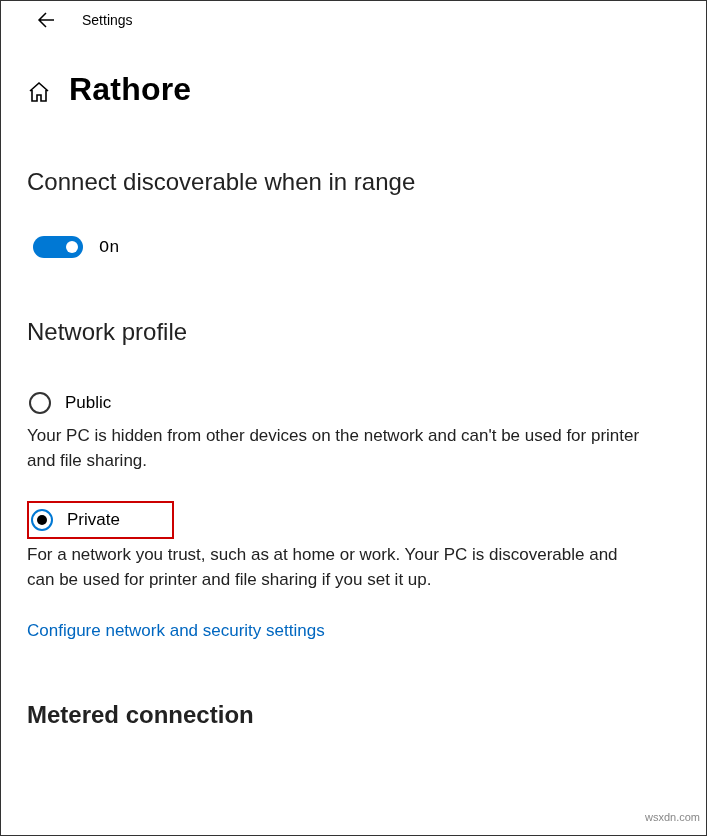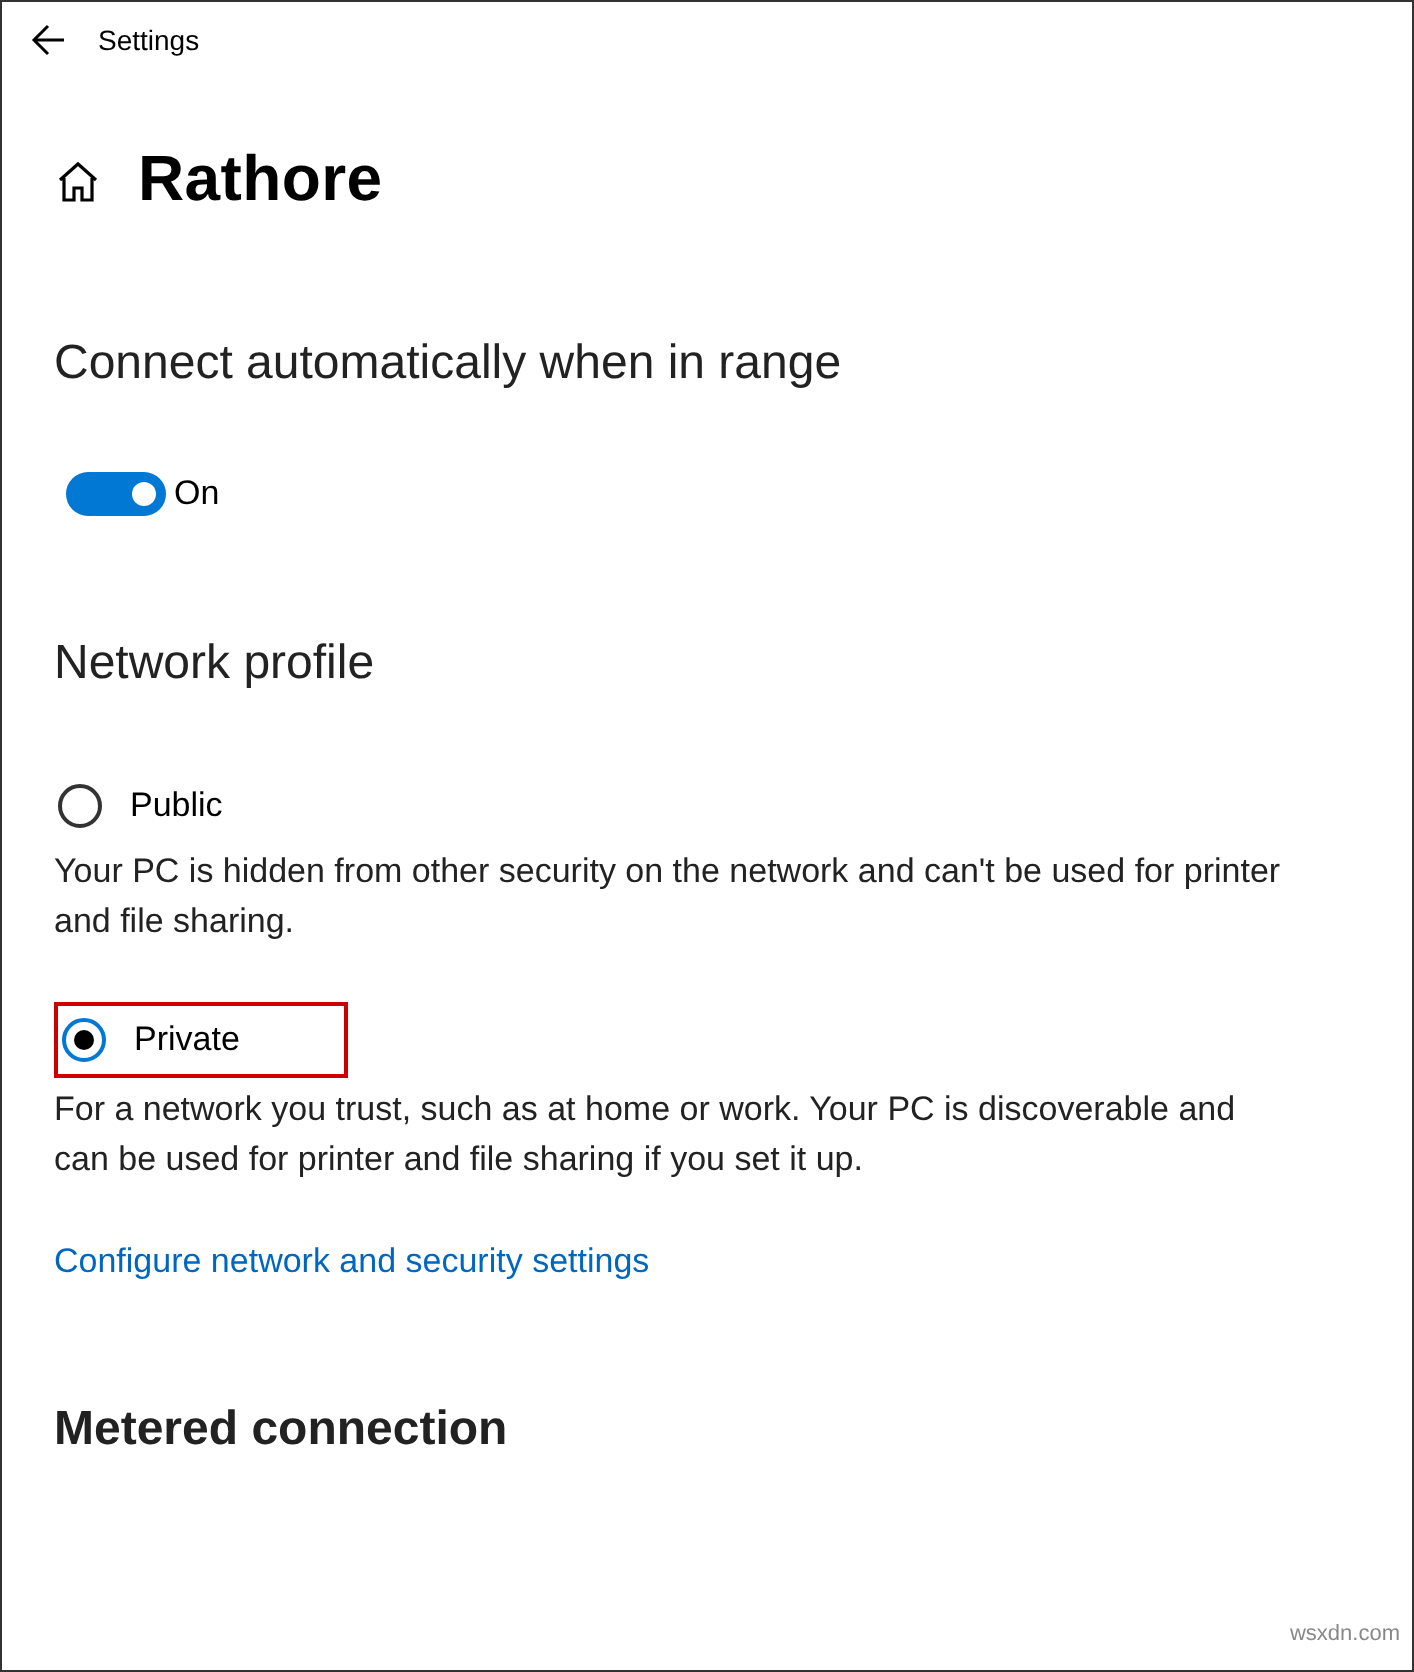--- a/index.html
+++ b/index.html
@@ -9,22 +9,22 @@
       color: #000;
       width: 707px;
       height: 836px;
       border: 1px solid #333;
       position: relative;
       overflow: hidden;
     }
     .titlebar {
       display: flex;
       align-items: center;
-      padding: 10px 18px 14px 14px;
-      gap: 16px;
+      padding: 10px 18px 14px 36px;
+      gap: 27px;
     }
     .back-arrow {
       width: 18px;
       height: 18px;
       display: flex;
       align-items: center;
       justify-content: center;
       cursor: pointer;
     }
     .back-arrow svg { stroke: #000; stroke-width: 1.5; fill: none; }
@@ -40,23 +40,24 @@
     .page-title { font-size: 32px; font-weight: 600; letter-spacing: 0.2px; }
     .section-heading {
       font-size: 24px;
       font-weight: 400;
       color: #222;
       margin-bottom: 40px;
     }
     .toggle-row {
       display: flex;
       align-items: center;
-      gap: 4px;
+      gap: 16px;
       margin-bottom: 60px;
       margin-left: 6px;
+      font-family: Liberation Mono, monospace;
     }
     .toggle {
       width: 50px;
       height: 22px;
       background: #0078d4;
       border-radius: 11px;
       position: relative;
       cursor: pointer;
     }
     .toggle::after {
@@ -142,36 +143,36 @@
 
   <div class="page-header">
     <span class="home-icon">
       <svg width="24" height="24" viewBox="0 0 24 24">
         <path d="M3 11 L12 3 L21 11 M5 10 V21 H10 V15 H14 V21 H19 V10"></path>
       </svg>
     </span>
     <h1 class="page-title">Rathore</h1>
   </div>
 
-  <h2 class="section-heading">Connect automatically when in range</h2>
+  <h2 class="section-heading">Connect discoverable when in range</h2>
 
   <div class="toggle-row">
     <div class="toggle"></div>
     <span class="toggle-label">On</span>
   </div>
 
   <h2 class="section-heading">Network profile</h2>
 
   <div class="radio-opt">
     <div class="radio-row">
       <div class="radio"></div>
       <span class="radio-label">Public</span>
     </div>
   </div>
-  <p class="desc">Your PC is hidden from other security on the network and can't be used for printer and file sharing.</p>
+  <p class="desc">Your PC is hidden from other devices on the network and can't be used for printer and file sharing.</p>
 
   <div class="highlight-wrap">
     <div class="radio-row highlight">
       <div class="radio selected"></div>
       <span class="radio-label">Private</span>
     </div>
   </div>
   <p class="desc">For a network you trust, such as at home or work. Your PC is discoverable and can be used for printer and file sharing if you set it up.</p>
 
   <a class="link">Configure network and security settings</a>

